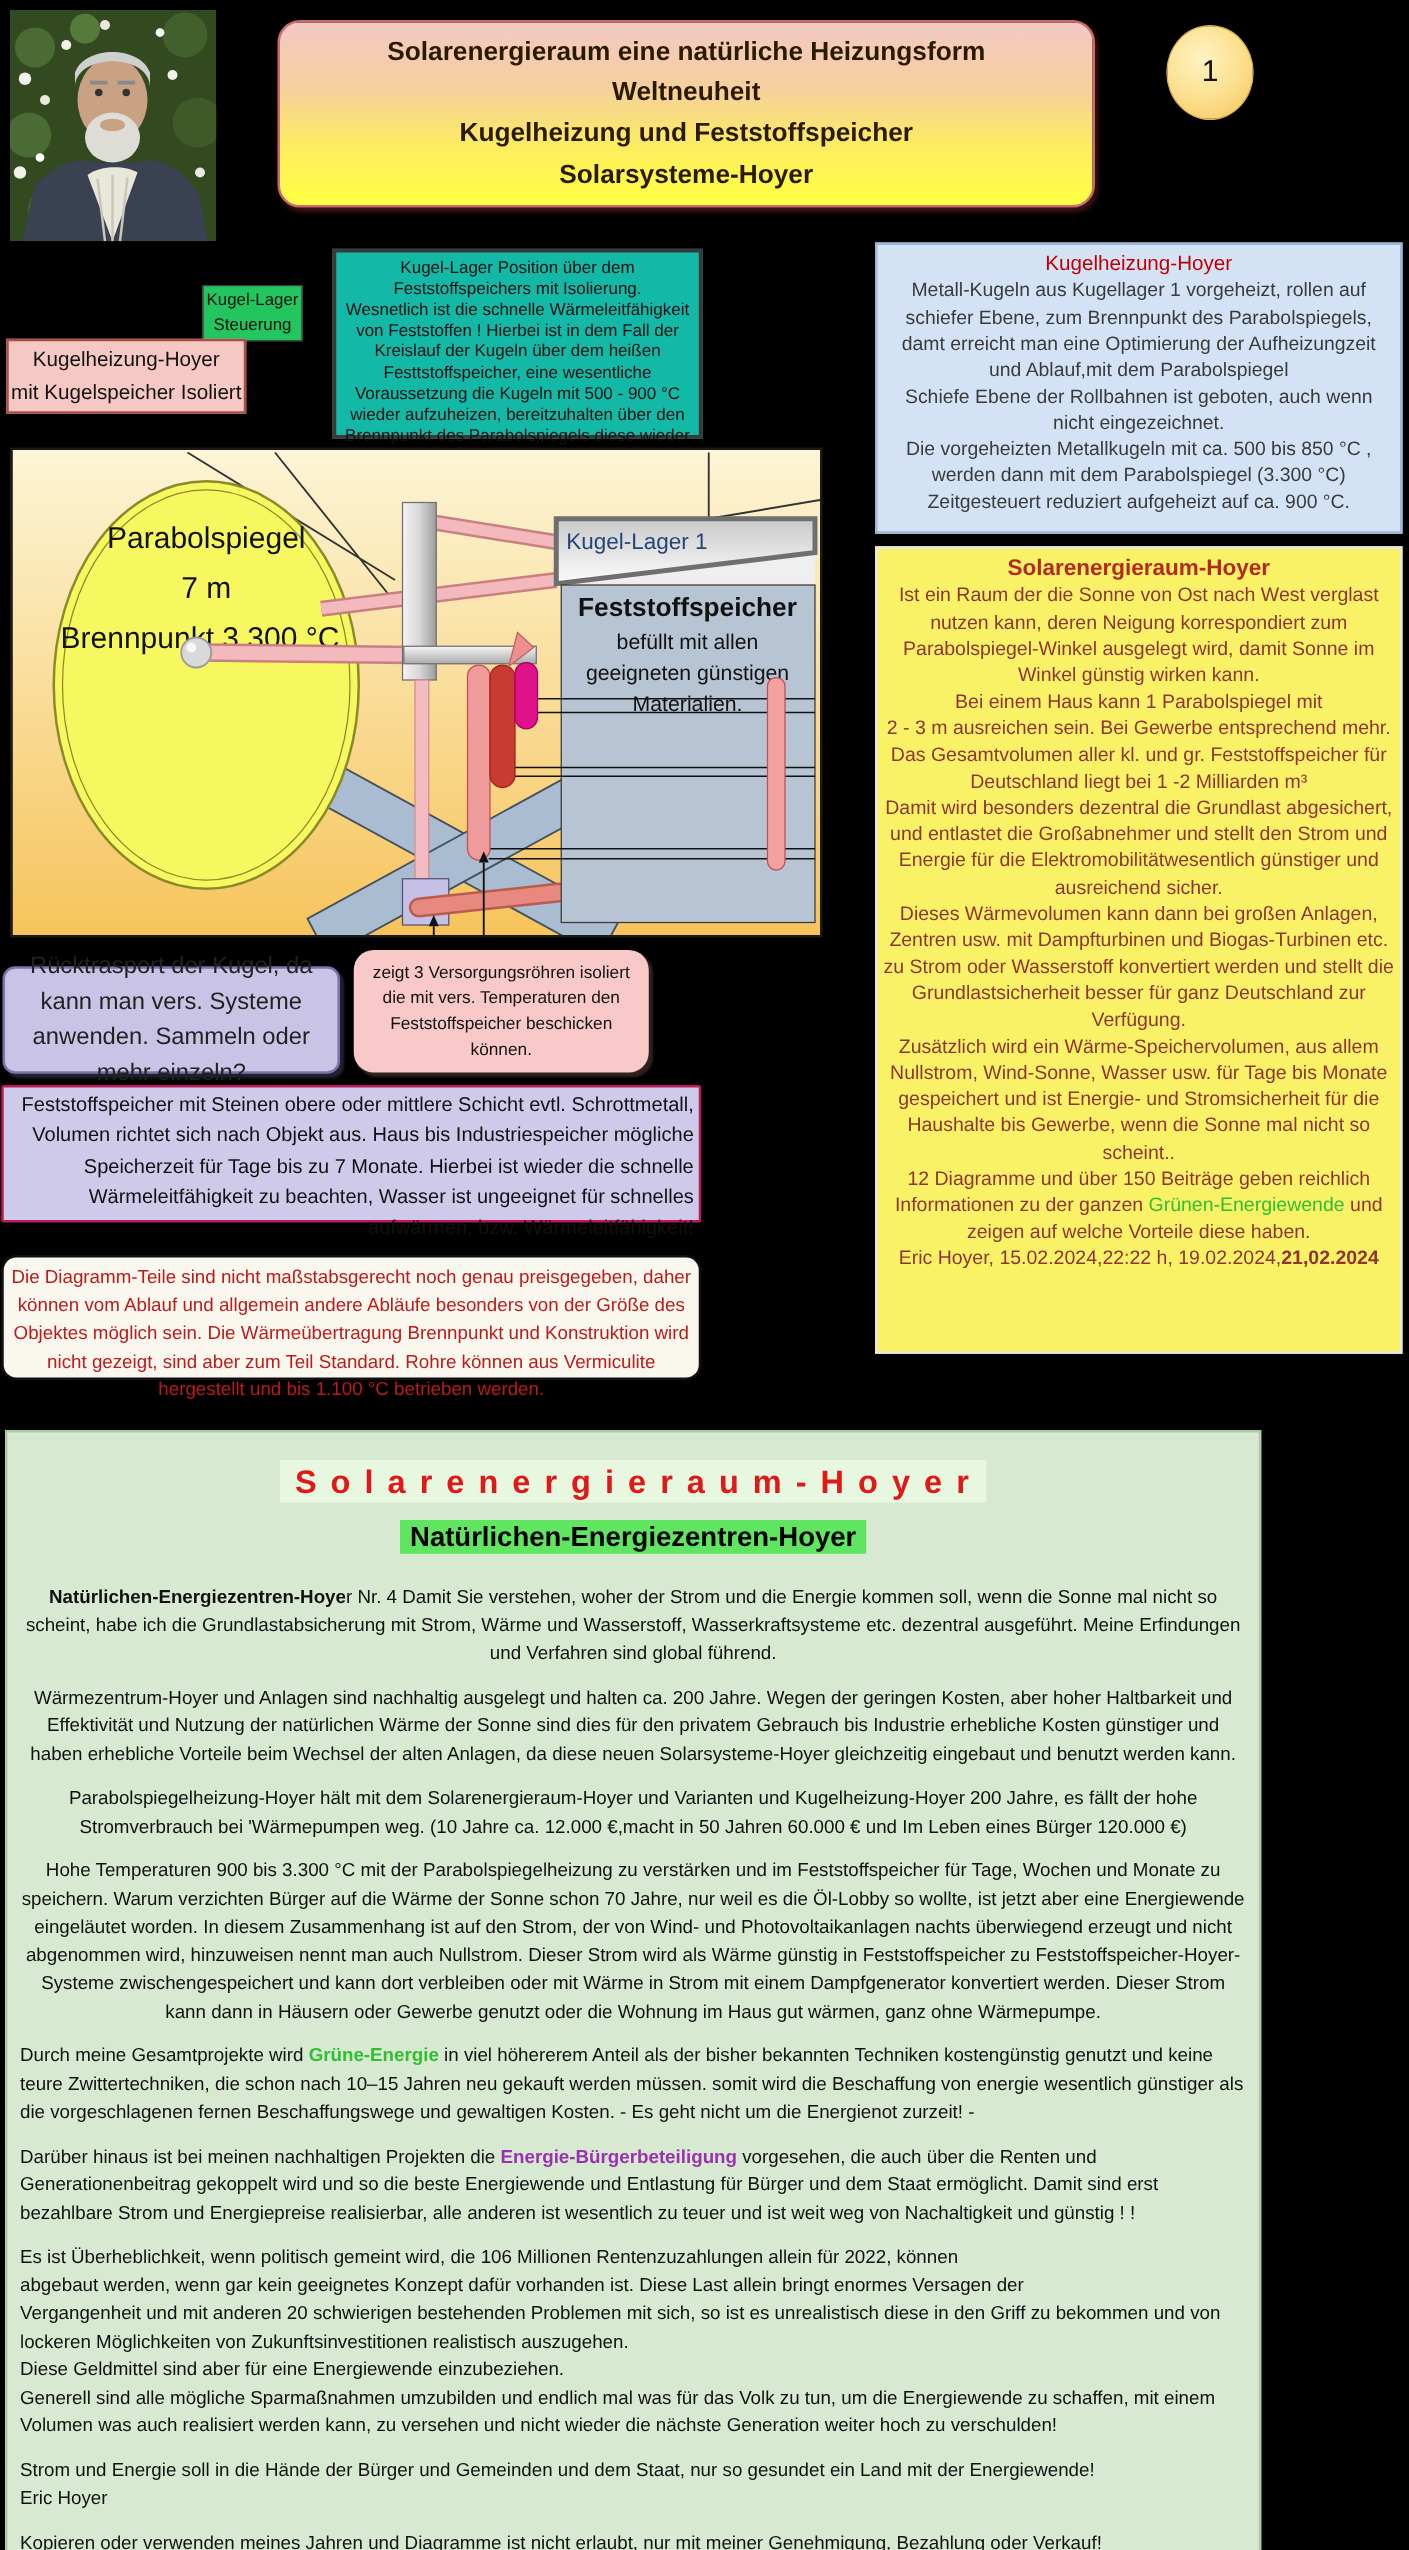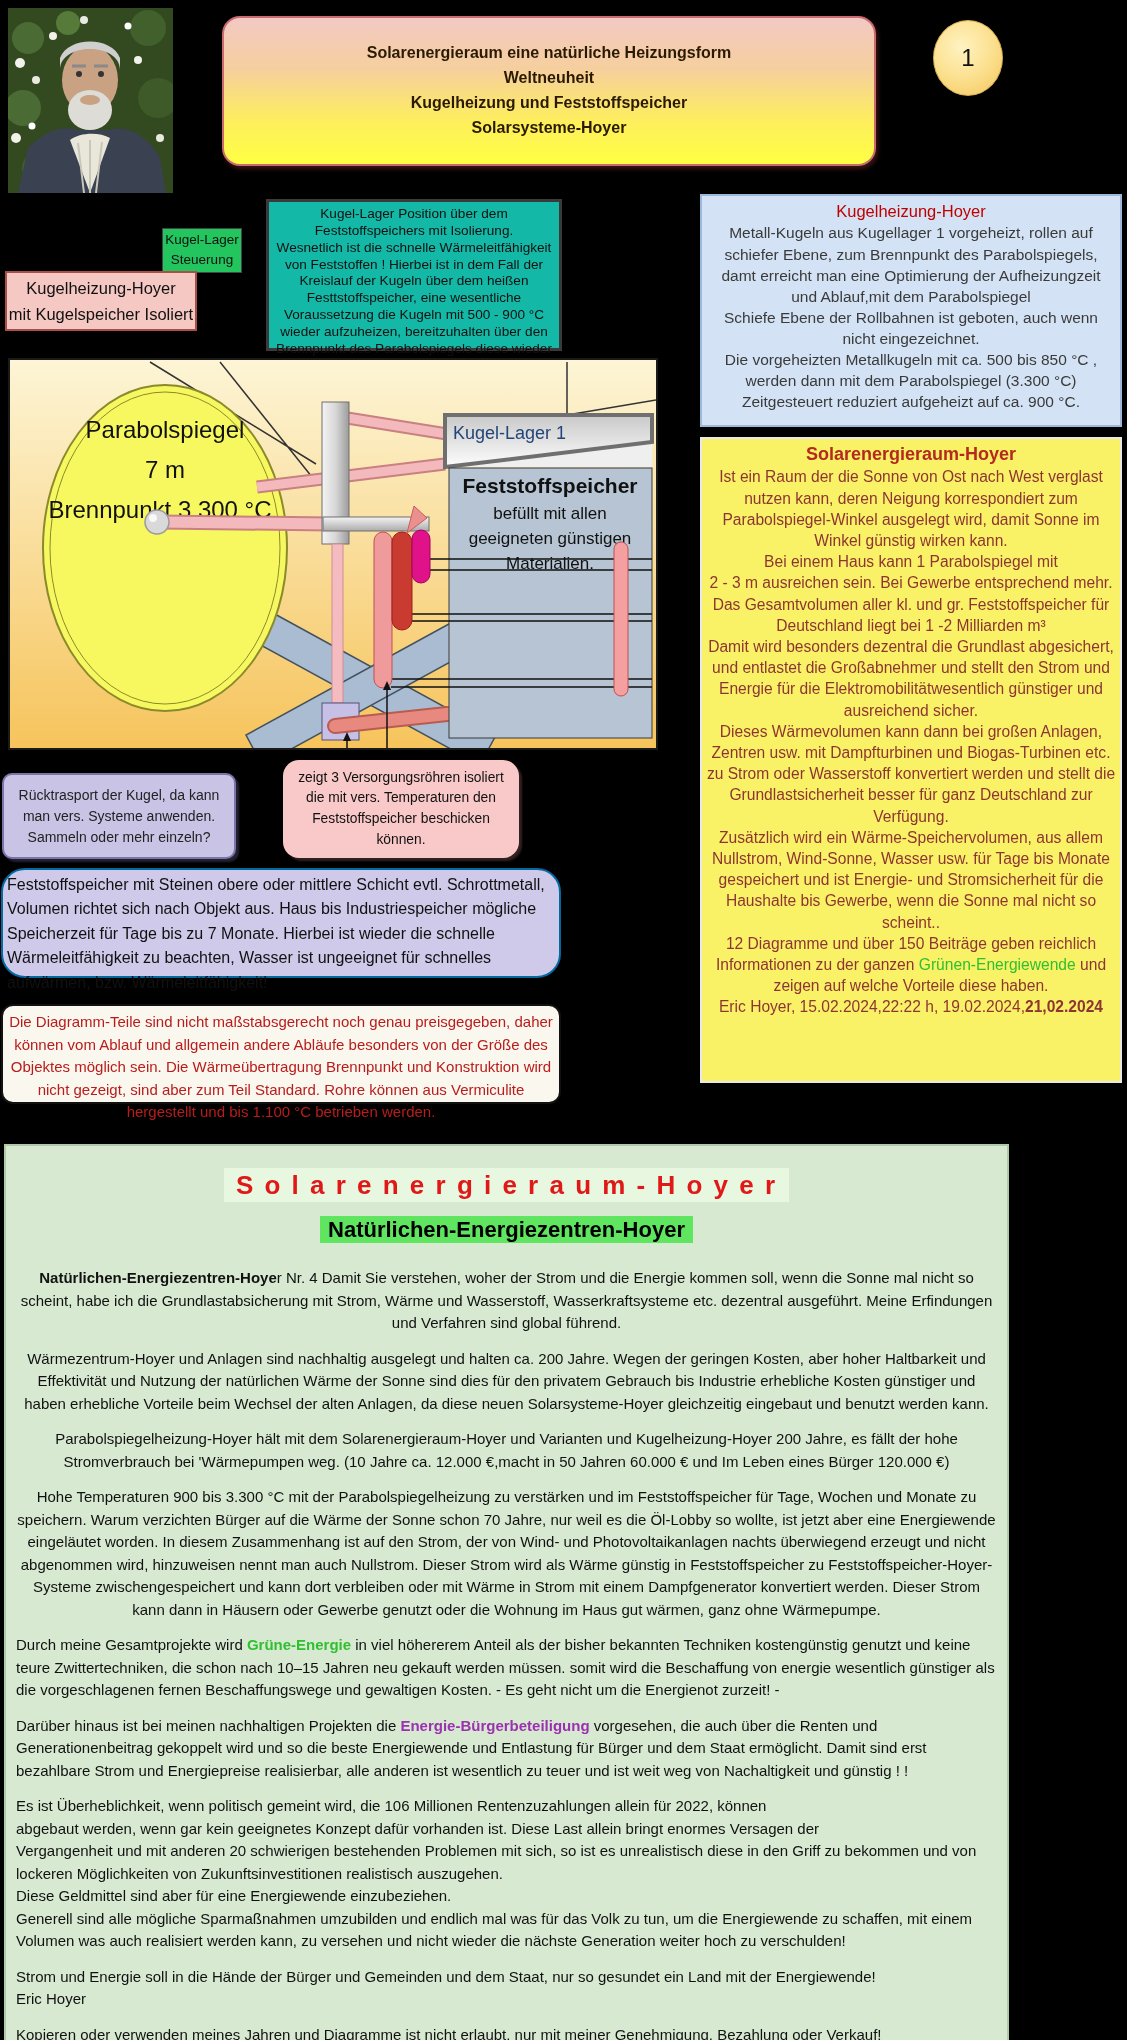--- a/index.html
+++ b/index.html
@@ -4,21 +4,21 @@
 <style>
   html,body{margin:0;padding:0;background:#000;}
   #page{position:relative;width:1127px;height:2040px;background:#000;overflow:hidden;
         font-family:"Liberation Sans",sans-serif;}
   .abs{position:absolute;}
   .preline{white-space:pre-line;}
   
   #title-box{left:222px;top:16px;width:650px;height:146px;border-radius:18px;
      background:linear-gradient(180deg,#f2c9c4 0%,#f6cf9e 35%,#fdee5e 70%,#ffff42 100%);
      border:2px solid #c96b6f;box-shadow:2px 3px 4px rgba(120,40,40,.5);
-     color:#2b1a02;font-weight:bold;font-size:16px;line-height:1.55;text-align:center;
+     color:#2b1a02;font-weight:bold;font-size:21px;line-height:1.55;text-align:center;
      display:flex;align-items:center;justify-content:center;}
   #page-circle{left:933px;top:20px;width:68px;height:74px;border-radius:50%;
      background:radial-gradient(circle at 40% 35%,#fff3c2 0%,#fbde8a 55%,#f3c35c 100%);
      border:1px solid #d8b050;color:#111;font-size:24px;display:flex;align-items:center;justify-content:center;}
   
   #steuerung-label{left:162px;top:228px;width:78px;height:42px;background:#22c55e;border:1px solid #444;
      font-size:13.5px;color:#111;text-align:center;line-height:1.45;padding-top:1px;}
   #isoliert-box{left:5px;top:271px;width:188px;height:56px;background:#f5c8c3;border:2px solid #a85048;
      font-size:16.5px;color:#111;text-align:center;line-height:1.6;display:flex;align-items:center;justify-content:center;}
   #position-box{left:266px;top:199px;width:296px;height:152px;background:#14b8a6;border:3px solid #3a3a3a;
@@ -30,28 +30,28 @@
   #blue-box .b{color:#3a3a3a;font-size:15.5px;line-height:1.36;}
   #yellow-box{left:700px;top:437px;width:422px;height:646px;background:#f9f266;border:2px solid #e8e8e8;
      text-align:center;box-sizing:border-box;padding:3px 4px;overflow:hidden;}
   #yellow-box .t{color:#b42a20;font-weight:bold;font-size:18px;line-height:1.35;}
   #yellow-box .b{color:#8e3533;font-size:15.6px;line-height:1.36;}
   #yellow-box .sig{color:#8e3533;font-size:15.6px;line-height:1.36;}
   .greenword{color:#2fbf2f;}
   
   #diagram-panel{left:8px;top:358px;width:650px;height:392px;border:2px solid #1a1a1a;box-sizing:border-box;}
   
-  #rueck-box{left:2px;top:773px;width:234px;height:86px;background:#c9c3e6;border:2px solid #7a74a8;border-radius:10px;
-     font-size:14px;color:#222;text-align:center;line-height:1.5;display:flex;align-items:center;justify-content:center;
+  #rueck-box{left:2px;top:773px;width:270px;height:86px;background:#c9c3e6;border:2px solid #7a74a8;border-radius:10px;
+     font-size:19px;color:#222;text-align:center;line-height:1.5;display:flex;align-items:center;justify-content:center;
      box-shadow:3px 3px 2px rgba(60,60,90,.55);padding:0 6px;box-sizing:border-box;}
   #zeigt-box{left:283px;top:760px;width:236px;height:98px;background:#f9c8c8;border-radius:16px;
      font-size:13.8px;color:#111;text-align:center;line-height:1.5;display:flex;align-items:center;justify-content:center;
      box-shadow:3px 3px 2px rgba(90,60,60,.55);padding:0 8px;box-sizing:border-box;}
-  #steine-box{left:1px;top:868px;width:560px;height:110px;background:#cfc9ea;border:2px solid #0369a1;border-radius:24px;
-     font-size:16px;color:#111;text-align:left;line-height:1.53;padding:3px 4px;box-sizing:border-box;}
+  #steine-box{left:1px;top:868px;width:560px;height:110px;background:#cfc9ea;border:2px solid #be185d;border-radius:2px;
+     font-size:16px;color:#111;text-align:right;line-height:1.53;padding:3px 4px;box-sizing:border-box;}
   #hinweis-box{left:1px;top:1004px;width:560px;height:100px;background:#faf7ee;border:2px solid #111;border-radius:12px;
      font-size:15px;color:#b91c1c;text-align:center;line-height:1.5;padding:5px 6px;box-sizing:border-box;}
   
   #article{left:4px;top:1104px;width:1005px;height:932px;background:#d8e9d2;border:2px solid #aecba6;
      box-sizing:border-box;padding:24px 10px 6px 10px;color:#111;overflow:hidden;margin-top:40px;}
   #article .main-title{text-align:center;margin:0 0 16px 0;}
   #article .main-title span{background:#e7f7e0;color:#e01818;font-weight:bold;font-size:26px;letter-spacing:2px;padding:2px 12px;}
   #article .sub-title{text-align:center;margin:0 0 24px 0;}
   #article .sub-title span{background:#5fe55f;color:#000;font-weight:bold;font-size:22px;padding:1px 8px;}
   #article p{font-size:15px;line-height:1.5;margin:0 0 13px 0;}

